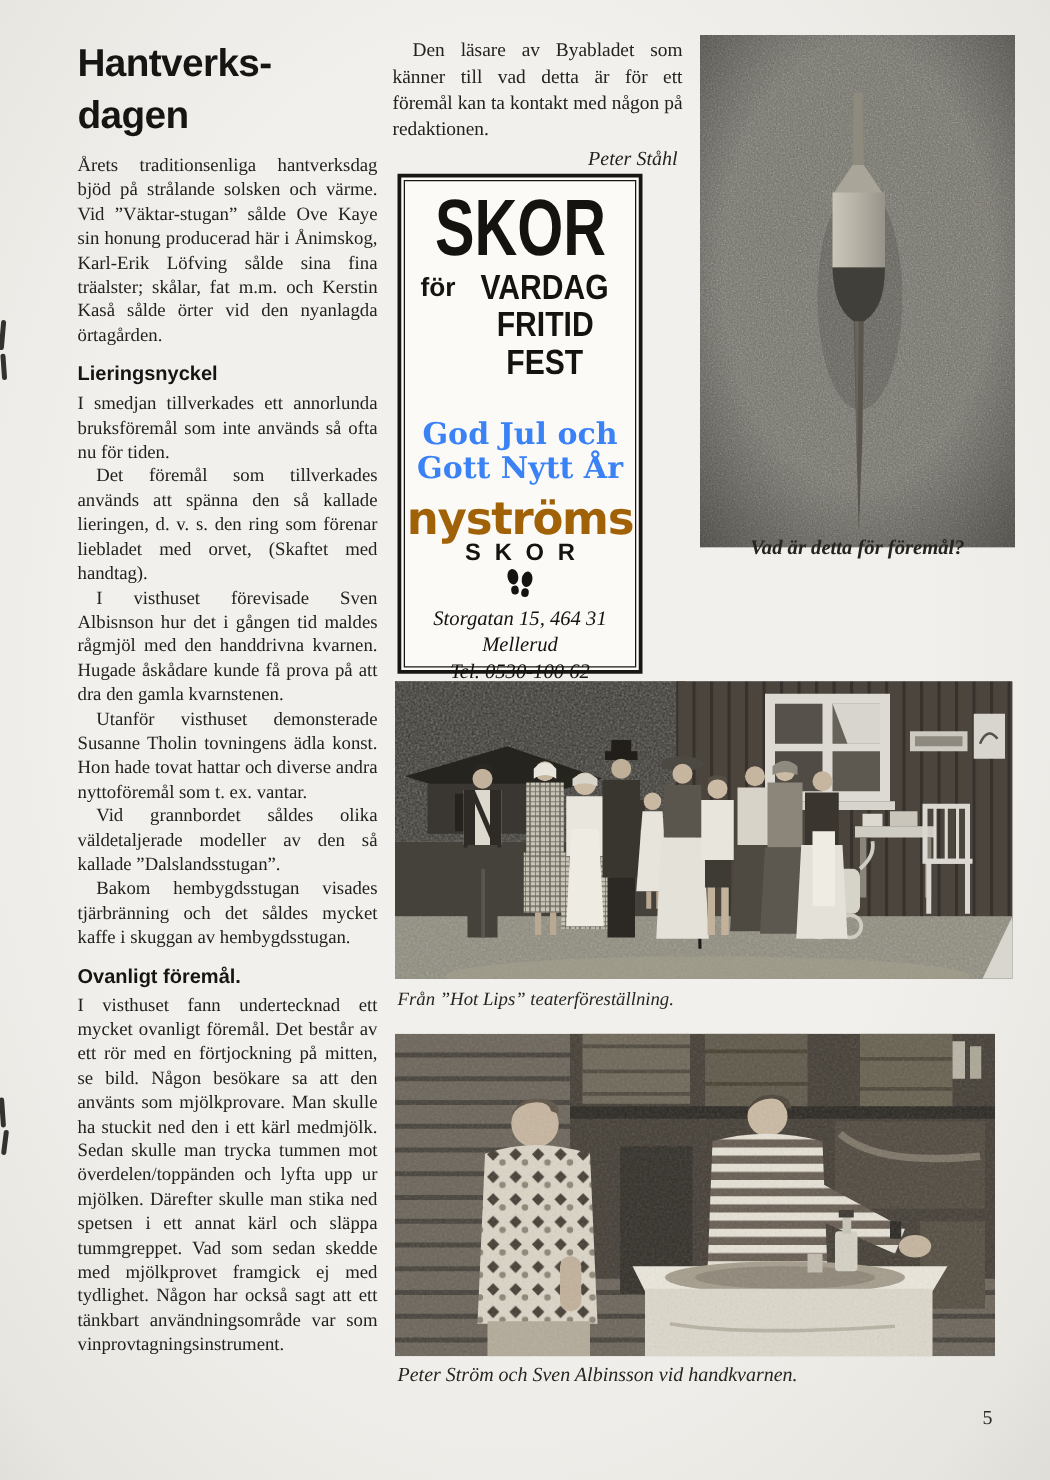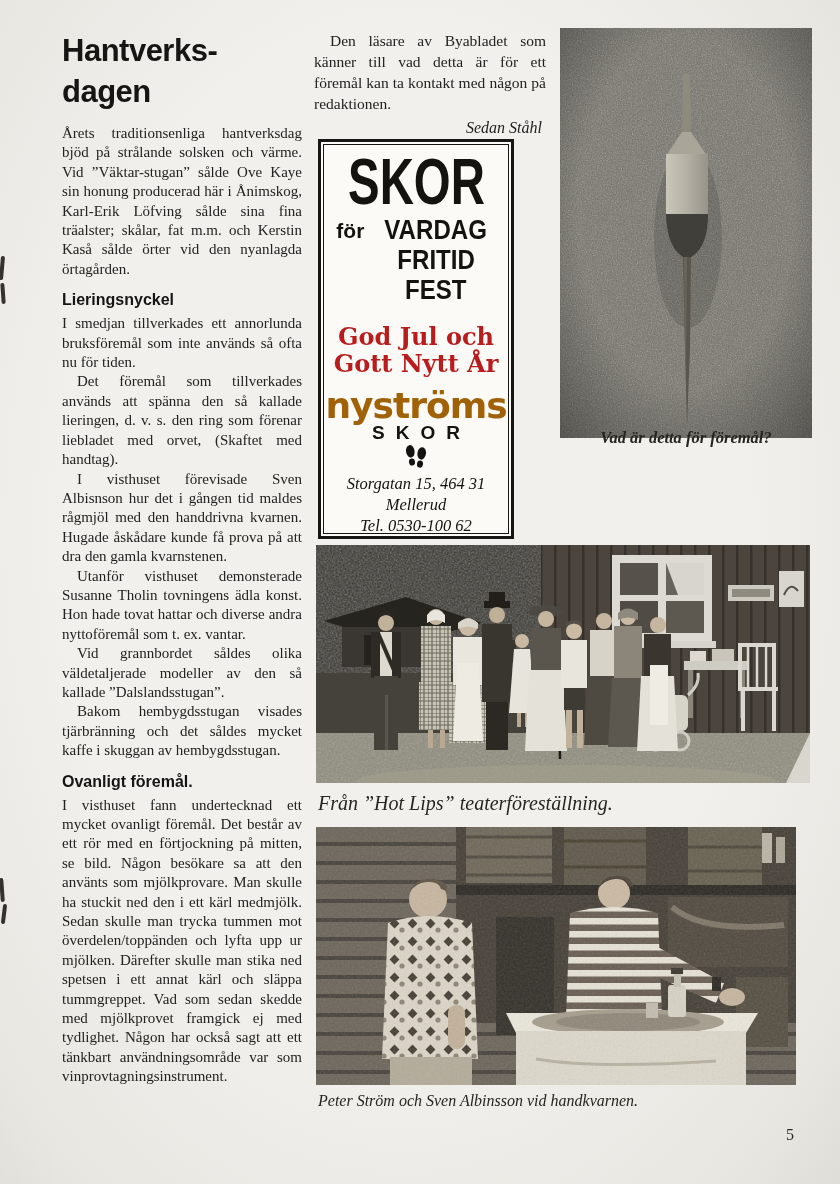--- a/index.html
+++ b/index.html
@@ -33,39 +33,39 @@
       border:3px solid #17161.4;border:3px solid #171614;box-sizing:border-box;}
   .ad-inner{position:absolute;inset:2px;border:1px solid #171614;display:flex;flex-direction:column;
             align-items:center;padding:6px 8px;box-sizing:border-box;}
   .ad-skor{font-family:"Liberation Sans", sans-serif;font-weight:bold;font-size:64px;line-height:58px;
            transform:scaleX(0.74);transform-origin:center;color:#14130f;margin-top:2px;}
   .ad-row{display:flex;align-items:flex-start;gap:12px;margin-top:4px;}
   .ad-for{font-family:"Liberation Sans", sans-serif;font-weight:bold;font-size:21px;line-height:31px;color:#14130f;}
   .ad-occ{display:flex;flex-direction:column;align-items:center;}
   .ad-occ span{font-family:"Liberation Sans", sans-serif;font-weight:bold;font-size:28px;line-height:30px;
                transform:scaleX(0.86);color:#14130f;}
-  .ad-greet{margin-top:18px;text-align:center;font-family:"DejaVu Serif", serif;font-weight:bold;
-            font-size:24px;line-height:27px;color:#b91c1c;}
+  .ad-greet{margin-top:28px;text-align:center;font-family:"DejaVu Serif", serif;font-weight:bold;
+            font-size:24px;line-height:27px;color:#3b82f6;}
   .ad-brand{margin-top:12px;font-family:"DejaVu Sans", sans-serif;font-weight:bold;font-size:36px;
             line-height:33px;letter-spacing:-1px;color:#a16207;}
   .ad-brand-sub{font-family:"Liberation Sans", sans-serif;font-weight:bold;font-size:19px;line-height:20px;
                 letter-spacing:11px;text-indent:11px;margin-top:1px;color:#14130f;}
   .ad-foot{margin-top:1px;}
   .ad-address{margin-top:auto;text-align:center;font-family:"Liberation Serif", serif;
               font-size:16.5px;line-height:21px;color:#14130f;font-style:italic;}
 
   
   figure{margin:0;position:absolute;}
   figure svg{display:block;width:100%;height:100%;}
   .photo-object{left:560px;top:28px;width:252px;height:410px;}
   .photo-theater{left:316px;top:545px;width:494px;height:238px;}
   .photo-handmill{left:316px;top:827px;width:480px;height:258px;}
   .caption{position:absolute;font-style:italic;color:#26251f;}
   .caption-object{left:560px;top:428px;width:252px;text-align:center;font-weight:bold;font-size:16.5px;}
-  .caption-theater{left:318px;top:792px;font-size:20px;}
+  .caption-theater{left:318px;top:792px;font-size:15px;}
   .caption-handmill{left:318px;top:1092px;font-size:16px;}
 
   .page-number{position:absolute;left:786px;top:1126px;font-size:16px;color:#2a2926;}
 </style>
 </head>
 <body>
 
 <div class="page">
 
   <div class="mark m1"></div>
@@ -85,21 +85,21 @@
     <p>Utanför visthuset demonsterade Susanne Tholin tovningens ädla konst. Hon hade tovat hattar och diverse andra nyttoföremål som t. ex. vantar.</p>
     <p>Vid grannbordet såldes olika väldetaljerade modeller av den så kallade ”Dalslandsstugan”.</p>
     <p>Bakom hembygdsstugan visades tjärbränning och det såldes mycket kaffe i skuggan av hembygdsstugan.</p>
 
     <h2 class="subhead">Ovanligt föremål.</h2>
     <p class="flush">I visthuset fann undertecknad ett mycket ovanligt föremål. Det består av ett rör med en förtjockning på mitten, se bild. Någon besökare sa att den använts som mjölkprovare. Man skulle ha stuckit ned den i ett kärl medmjölk. Sedan skulle man trycka tummen mot överdelen/toppänden och lyfta upp ur mjölken. Därefter skulle man stika ned spetsen i ett annat kärl och släppa tummgreppet. Vad som sedan skedde med mjölkprovet framgick ej med tydlighet. Någon har också sagt att ett tänkbart användningsområde var som vinprovtagningsinstrument.</p>
   </div>
 
   <div class="col-mid">
     <p>Den läsare av Byabladet som känner till vad detta är för ett föremål kan ta kontakt med någon på redaktionen.</p>
-    <div class="byline">Sedan Ståhl</div>
+    <div class="byline">Peter Ståhl</div>
   </div>
 
   <div class="ad">
     <div class="ad-inner">
       <div class="ad-skor">SKOR</div>
       <div class="ad-row">
         <span class="ad-for">för</span>
         <span class="ad-occ">
           <span>VARDAG</span>
           <span>FRITID</span>

